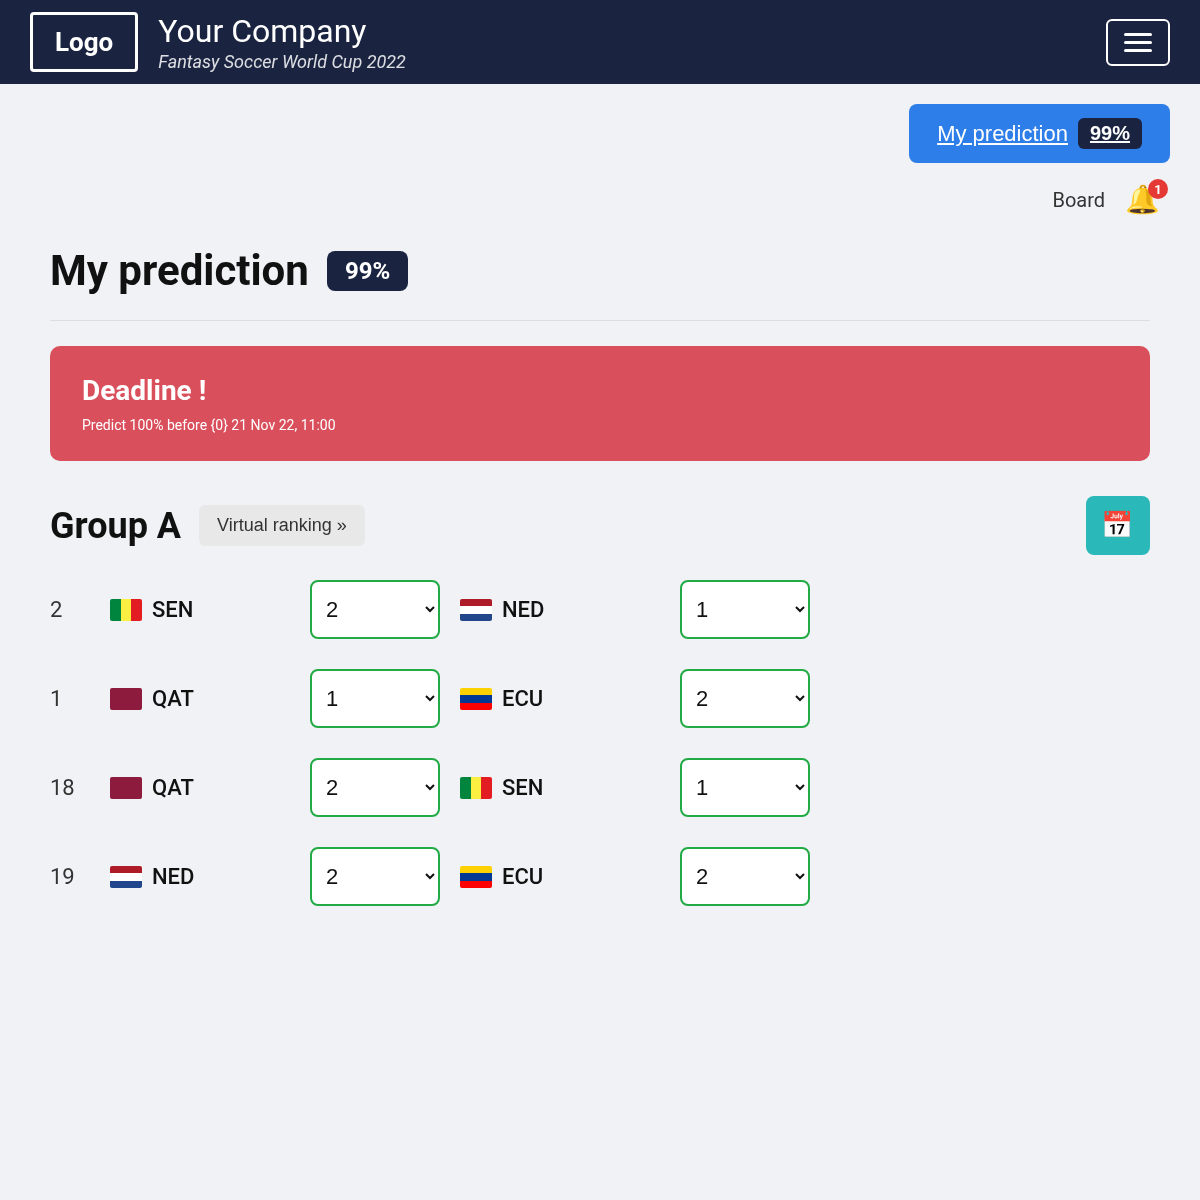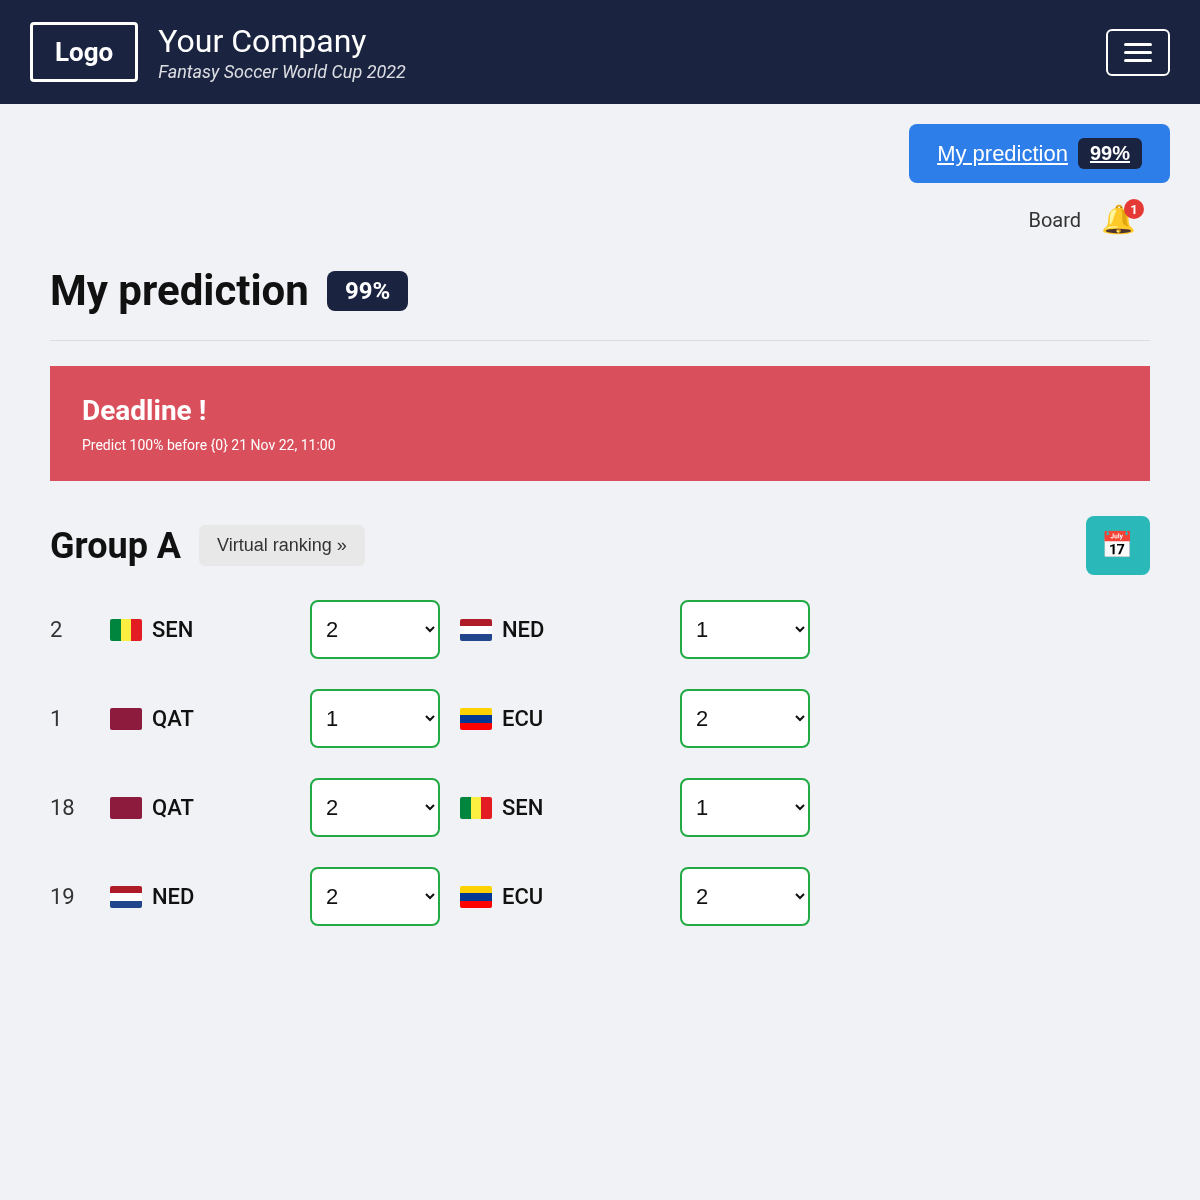--- a/index.html
+++ b/index.html
@@ -3,21 +3,21 @@
   <meta charset="utf-8">
   <style>
     * { margin: 0; padding: 0; box-sizing: border-box; }
     body { font-family: -apple-system, BlinkMacSystemFont, 'Segoe UI', Roboto, sans-serif; background: #f0f2f5; width: 1200px; min-height: 1200px; }
 
     
     .header {
       background: #1a2340;
       display: flex;
       align-items: center;
-      padding: 22px 30px;
+      padding: 12px 30px;
       justify-content: space-between;
     }
     .header-left {
       display: flex;
       align-items: center;
       gap: 20px;
     }
     .logo-box {
       border: 3px solid white;
       padding: 12px 22px;
@@ -86,21 +86,21 @@
       font-size: 20px;
       font-weight: bold;
       text-decoration: none;
     }
 
     
     .board-bar {
       display: flex;
       justify-content: flex-end;
       align-items: center;
-      padding: 10px 64px 20px;
+      padding: 10px 40px 20px;
       gap: 20px;
       background: #f0f2f5;
     }
     .board-label {
       font-size: 20px;
       color: #333;
     }
     .bell-container {
       position: relative;
       display: inline-flex;
@@ -149,21 +149,21 @@
       color: white;
       padding: 6px 18px;
       border-radius: 8px;
       font-size: 24px;
       font-weight: bold;
     }
 
     
     .deadline-banner {
       background: #d94f5c;
-      border-radius: 0;
+      border-radius: 10px;
       padding: 28px 32px;
       margin-bottom: 35px;
     }
     .deadline-title {
       color: white;
       font-size: 28px;
       font-weight: 700;
       margin-bottom: 10px;
     }
     .deadline-text {

